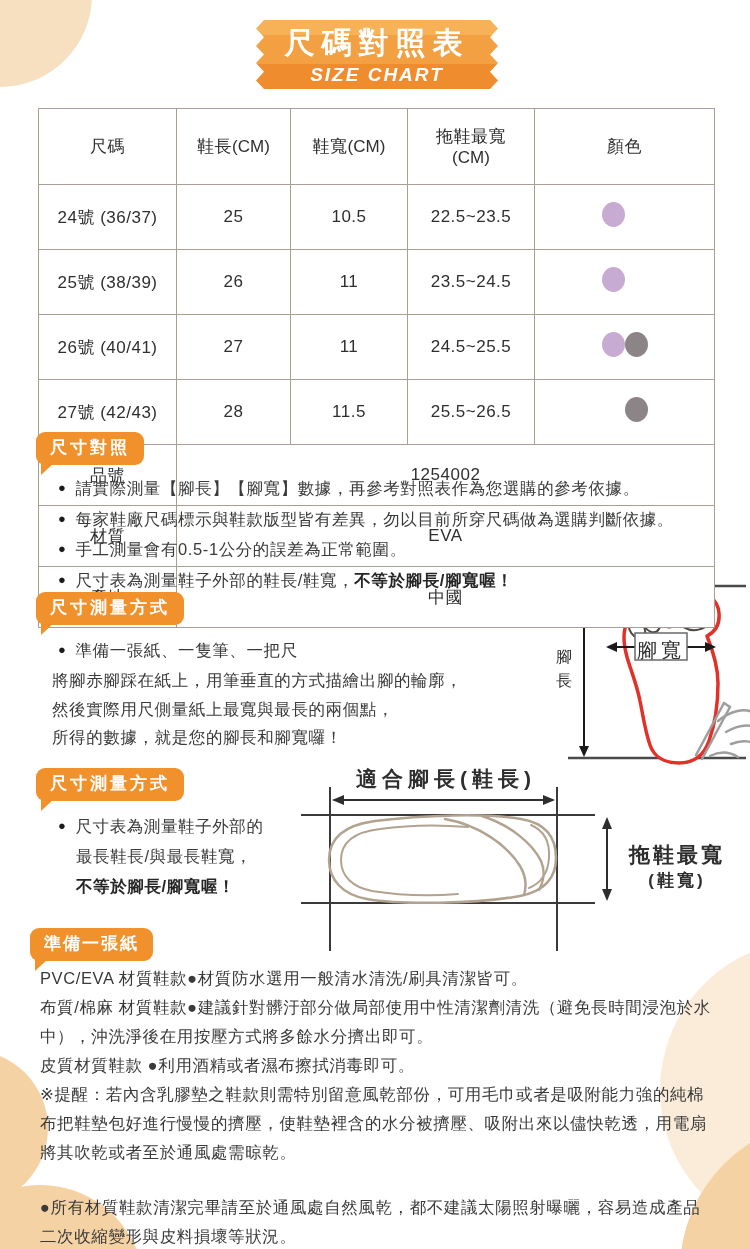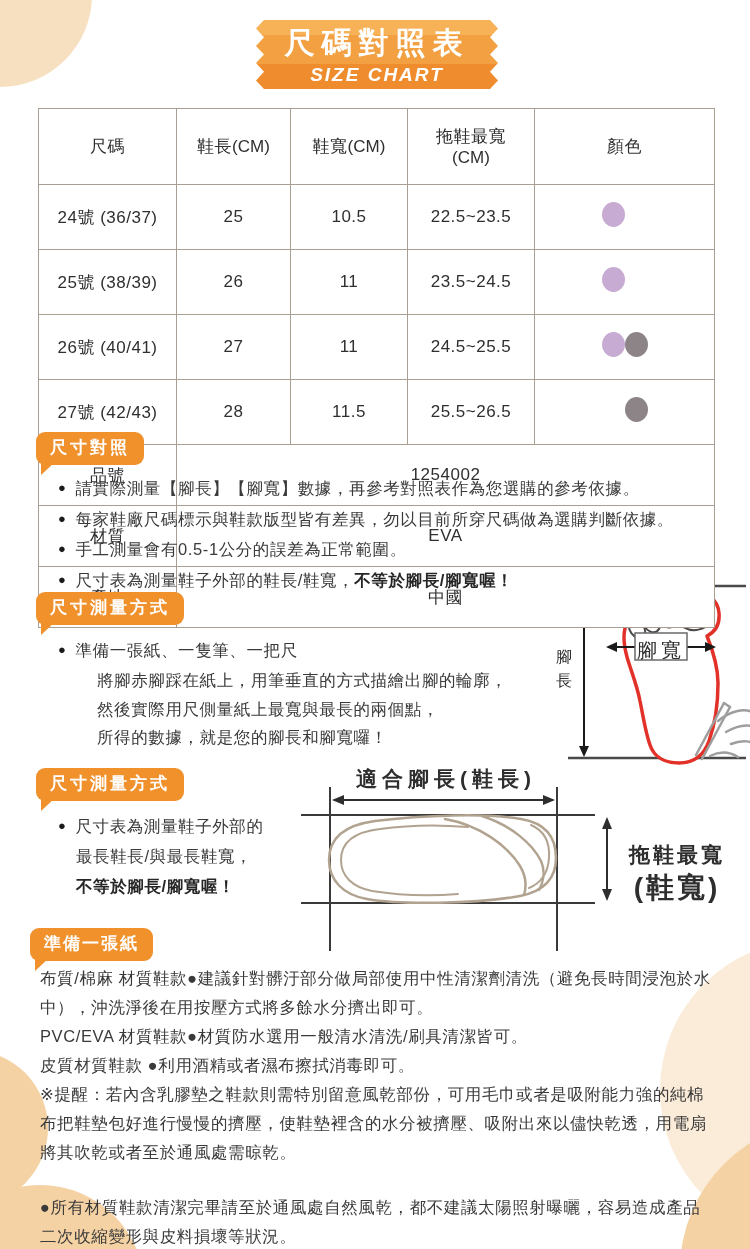--- a/index.html
+++ b/index.html
@@ -147,21 +147,21 @@
     <div><span class="bullet">●</span><span>請實際測量【腳長】【腳寬】數據，再參考對照表作為您選購的參考依據。</span><b></b></div>
     <div><span class="bullet">●</span><span>每家鞋廠尺碼標示與鞋款版型皆有差異，勿以目前所穿尺碼做為選購判斷依據。</span><b></b></div>
     <div><span class="bullet">●</span><span>手工測量會有0.5-1公分的誤差為正常範圍。</span><b></b></div>
     <div><span class="bullet">●</span><span>尺寸表為測量鞋子外部的鞋長/鞋寬，</span><b>不等於腳長/腳寬喔！</b></div>
   </div>
 
   <div class="badge" style="left:36px;top:592px;">尺寸測量方式</div>
   <div class="txt" style="left:58px;top:636px;">
     <span class="bullet">●</span><span>準備一張紙、一隻筆、一把尺</span>
   </div>
-  <div class="txt" style="left:52px;top:666px;width:470px;margin-left:45px;">
+  <div class="txt" style="left:52px;top:666px;width:470px;">
     <div>將腳赤腳踩在紙上，用筆垂直的方式描繪出腳的輪廓，</div>
     <div>然後實際用尺側量紙上最寬與最長的兩個點，</div>
     <div>所得的數據，就是您的腳長和腳寬囉！</div>
   </div>
 
   <div class="diagram" style="left:548px;top:575px;width:202px;height:192px;">
     <svg width="202" height="192" viewBox="0 0 202 192">
       <line x1="20" y1="11" x2="198" y2="11" stroke="#4a4a4a" stroke-width="2.5"></line>
       <line x1="20" y1="183" x2="198" y2="183" stroke="#4a4a4a" stroke-width="2.5"></line>
       <line x1="36" y1="16" x2="36" y2="178" stroke="#1a1a1a" stroke-width="2"></line>
@@ -212,25 +212,25 @@
         <path stroke-width="2" d="M 238,62 C 252,68 257,80 256,95 C 255,110 248,120 236,125"></path>
         <path stroke-width="2.5" d="M 152,56 C 186,62 214,82 227,103 C 233,113 234,122 231,132"></path>
         <path stroke-width="2.5" d="M 189,53 C 217,62 239,80 248,98 C 252,107 251,118 246,127"></path>
       </g>
       <line x1="314" y1="56" x2="314" y2="136" stroke="#2e2e2e" stroke-width="2"></line>
       <polygon points="314,54 309,66 319,66" fill="#2e2e2e"></polygon>
       <polygon points="314,138 309,126 319,126" fill="#2e2e2e"></polygon>
     </svg>
     <div class="dlabel" style="left:38px;top:2px;width:230px;text-align:center;font-size:21px;letter-spacing:5px;">適合腳長(鞋長)</div>
     <div class="dlabel" style="left:315px;top:78px;width:138px;text-align:center;font-size:21px;letter-spacing:3px;">拖鞋最寬</div>
-    <div class="dlabel" style="left:315px;top:106px;width:138px;text-align:center;font-size:28px;letter-spacing:3px;">(鞋寬)</div>
+    <div class="dlabel" style="left:315px;top:106px;width:138px;text-align:center;font-size:17px;letter-spacing:3px;">(鞋寬)</div>
   </div>
 
   <div class="badge" style="left:30px;top:928px;letter-spacing:2px;">準備一張紙</div>
   <div class="txt" style="left:40px;top:964px;width:676px;line-height:29px;">
+    <div>PVC/EVA 材質鞋款●材質防水選用一般清水清洗/刷具清潔皆可。</div>
     <div>布質/棉麻 材質鞋款●建議針對髒汙部分做局部使用中性清潔劑清洗（避免長時間浸泡於水中），沖洗淨後在用按壓方式將多餘水分擠出即可。</div>
-    <div>PVC/EVA 材質鞋款●材質防水選用一般清水清洗/刷具清潔皆可。</div>
     <div>皮質材質鞋款 ●利用酒精或者濕布擦拭消毒即可。</div>
     <div>※提醒：若內含乳膠墊之鞋款則需特別留意風乾部份，可用毛巾或者是吸附能力強的純棉布把鞋墊包好進行慢慢的擠壓，使鞋墊裡含的水分被擠壓、吸附出來以儘快乾透，用電扇將其吹乾或者至於通風處需晾乾。</div>
     <div style="margin-top:26px;">●所有材質鞋款清潔完畢請至於通風處自然風乾，都不建議太陽照射曝曬，容易造成產品二次收縮變形與皮料損壞等狀況。</div>
   </div>
 
 </div>
 
 </body></html>

